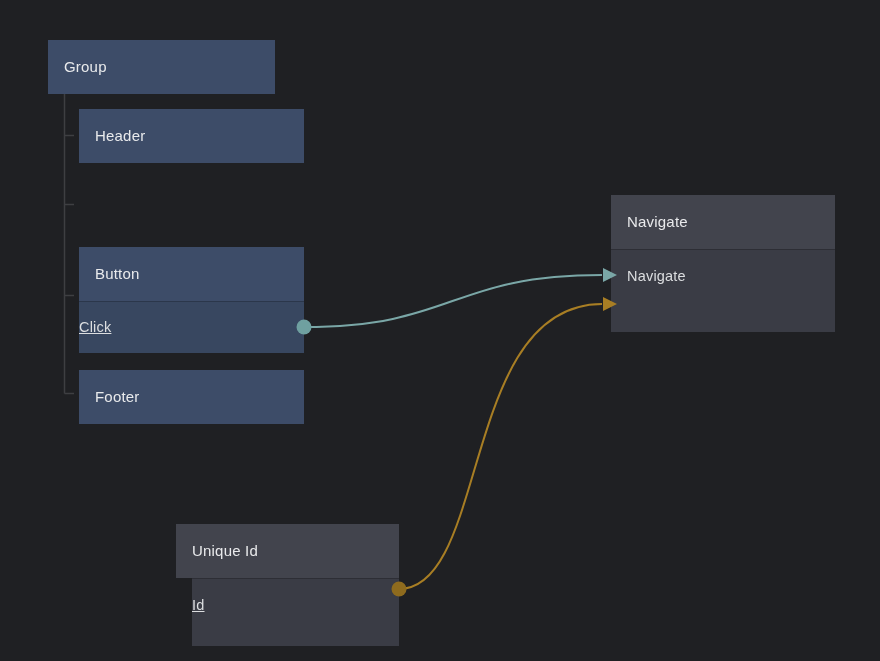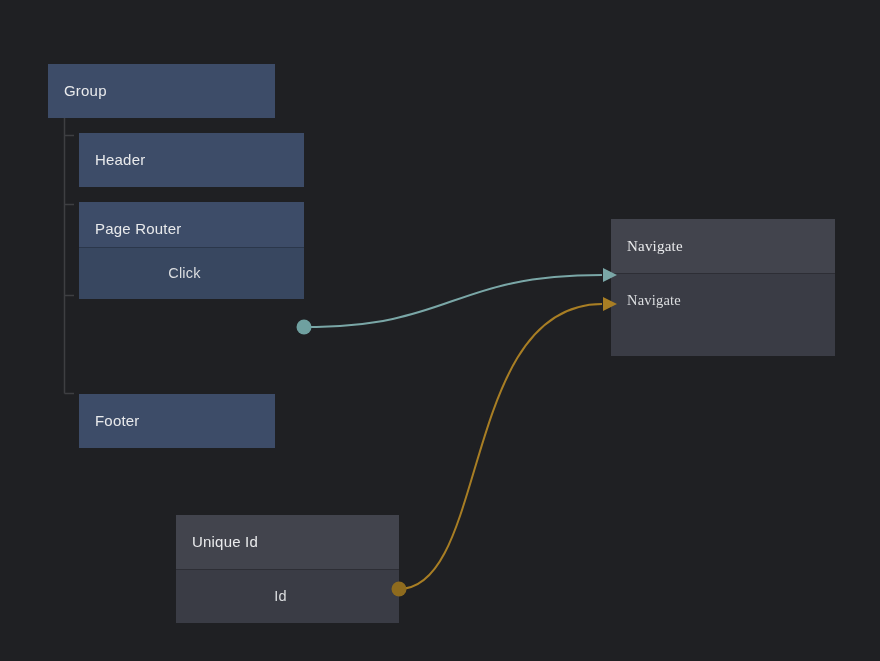--- a/index.html
+++ b/index.html
@@ -29,53 +29,53 @@
   }
   .node__header {
     height: 54px;
     line-height: 54px;
     padding-left: 16px;
     font-size: 15px;
     letter-spacing: 0.2px;
     color: #e9eaec;
     white-space: nowrap;
     overflow: hidden;
-    margin-top: 24px;
   }
   .node--component .node__header { background: #3d4c68; }
   .node--component .node__body   { background: #384760; border-top: 1px solid rgba(0,0,0,0.22); }
   .node--logic .node__header     { background: #42444d; }
   .node--logic .node__body       { background: #3a3c45; border-top: 1px solid rgba(0,0,0,0.22); }
   .node__body { box-sizing: border-box; }
   .port-row {
     font-size: 14.5px;
     color: #dcdee0;
     letter-spacing: 0.2px;
     white-space: nowrap;
   }
   .port-row--out {
-    text-align: center;
+    text-align: left;
     padding-right: 14px;
+    text-decoration: underline;
   }
   .port-row--in {
     text-align: left;
     padding-left: 16px;
   }
   
   #node-group       { left: 48px;  top: 40px;  width: 227px; }
   #node-header      { left: 79px;  top: 109px; width: 225px; border-radius: 13px; }
   #node-page-router { left: 79px;  top: 178px; width: 225px; }
   #node-button      { left: 79px;  top: 247px; width: 225px; }
-  #node-footer      { left: 79px;  top: 370px; width: 196px; }
-  #node-navigate    { left: 611px; top: 195px; width: 224px; font-family: Liberation Serif, serif; }
-  #node-unique-id   { left: 176px; top: 491px; width: 223px; }
+  #node-footer      { left: 79px;  top: 370px; width: 225px; }
+  #node-navigate    { left: 611px; top: 195px; width: 224px; }
+  #node-unique-id   { left: 176px; top: 524px; width: 223px; }
 
   #node-button .node__body    { height: 52px; }
   #node-button .port-row      { line-height: 51px; }
-  #node-unique-id .node__body { height: 54px; }
+  #node-unique-id .node__body { height: 68px; margin-left: 16px; }
   #node-unique-id .port-row   { line-height: 53px; }
   #node-navigate .node__body  { height: 83px; padding-top: 11px; }
   #node-navigate .port-row    { height: 30px; line-height: 30px; }
 </style>
 </head>
 <body>
 
 <div id="canvas">
 
   <svg class="layer" id="tree-layer">
@@ -87,25 +87,23 @@
   </svg>
 
   <div class="node node--component" id="node-group">
     <div class="node__header">Group</div>
   </div>
 
   <div class="node node--component" id="node-header">
     <div class="node__header">Header</div>
   </div>
 
-  <div class="node node--component" id="node-page-router">
-    <div class="node__header">Page Router</div>
-  </div>
 
   <div class="node node--component" id="node-button">
+    <div class="node__header">Button</div>
     <div class="node__body">
       <div class="port-row port-row--out">Click</div>
     </div>
   </div>
 
   <div class="node node--component" id="node-footer">
     <div class="node__header">Footer</div>
   </div>
 
   <div class="node node--logic" id="node-navigate">

